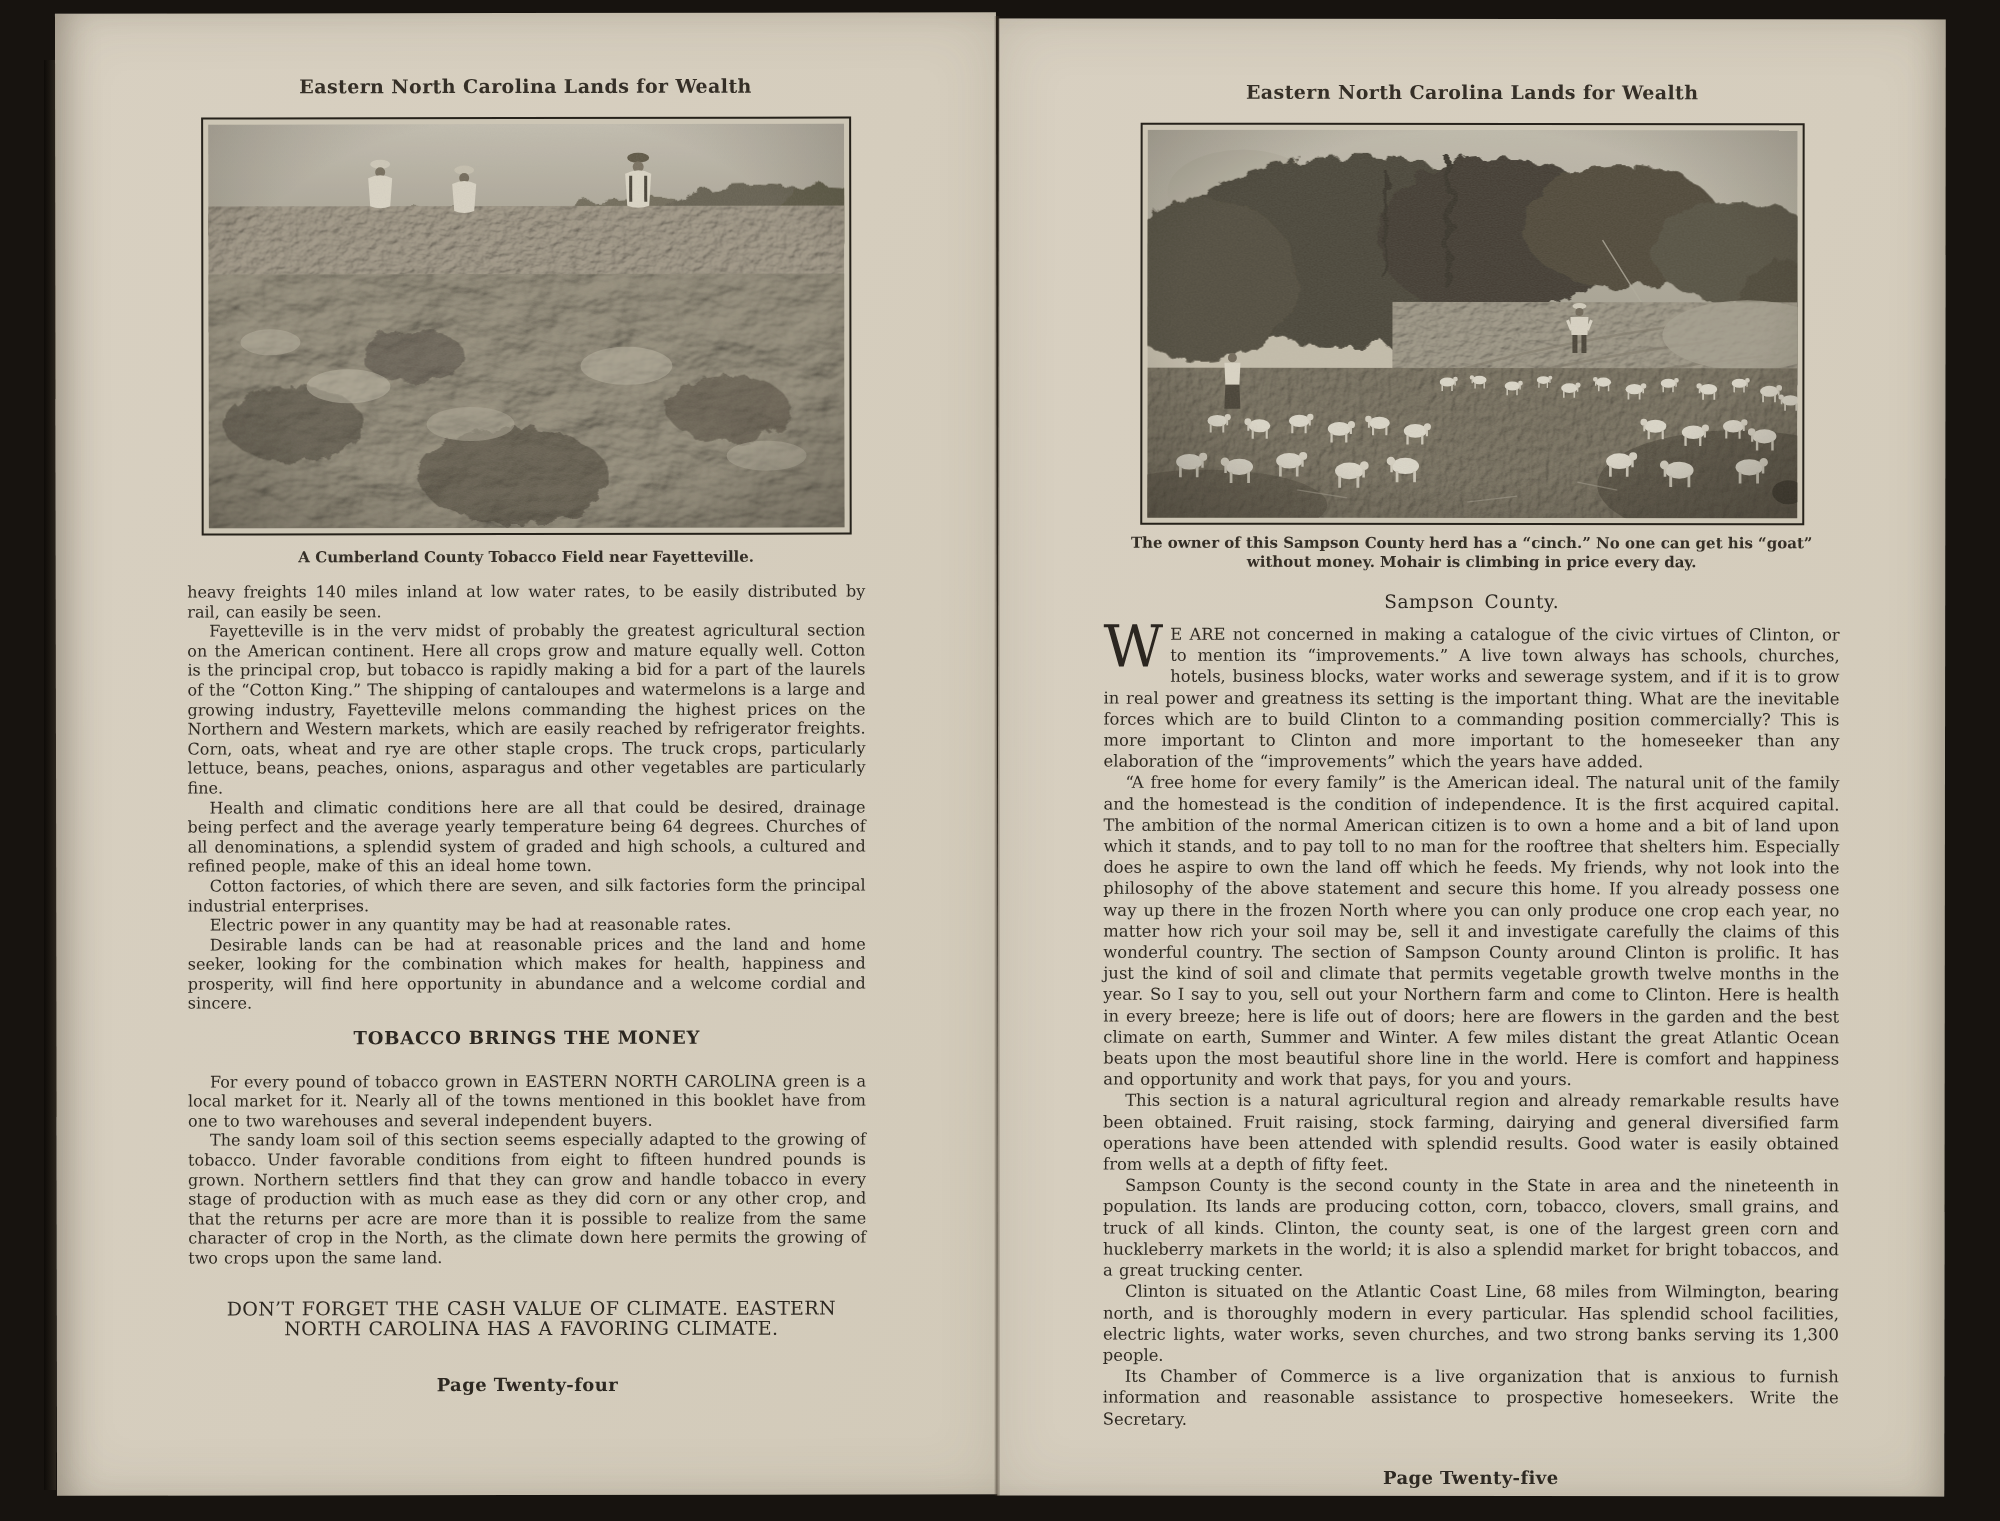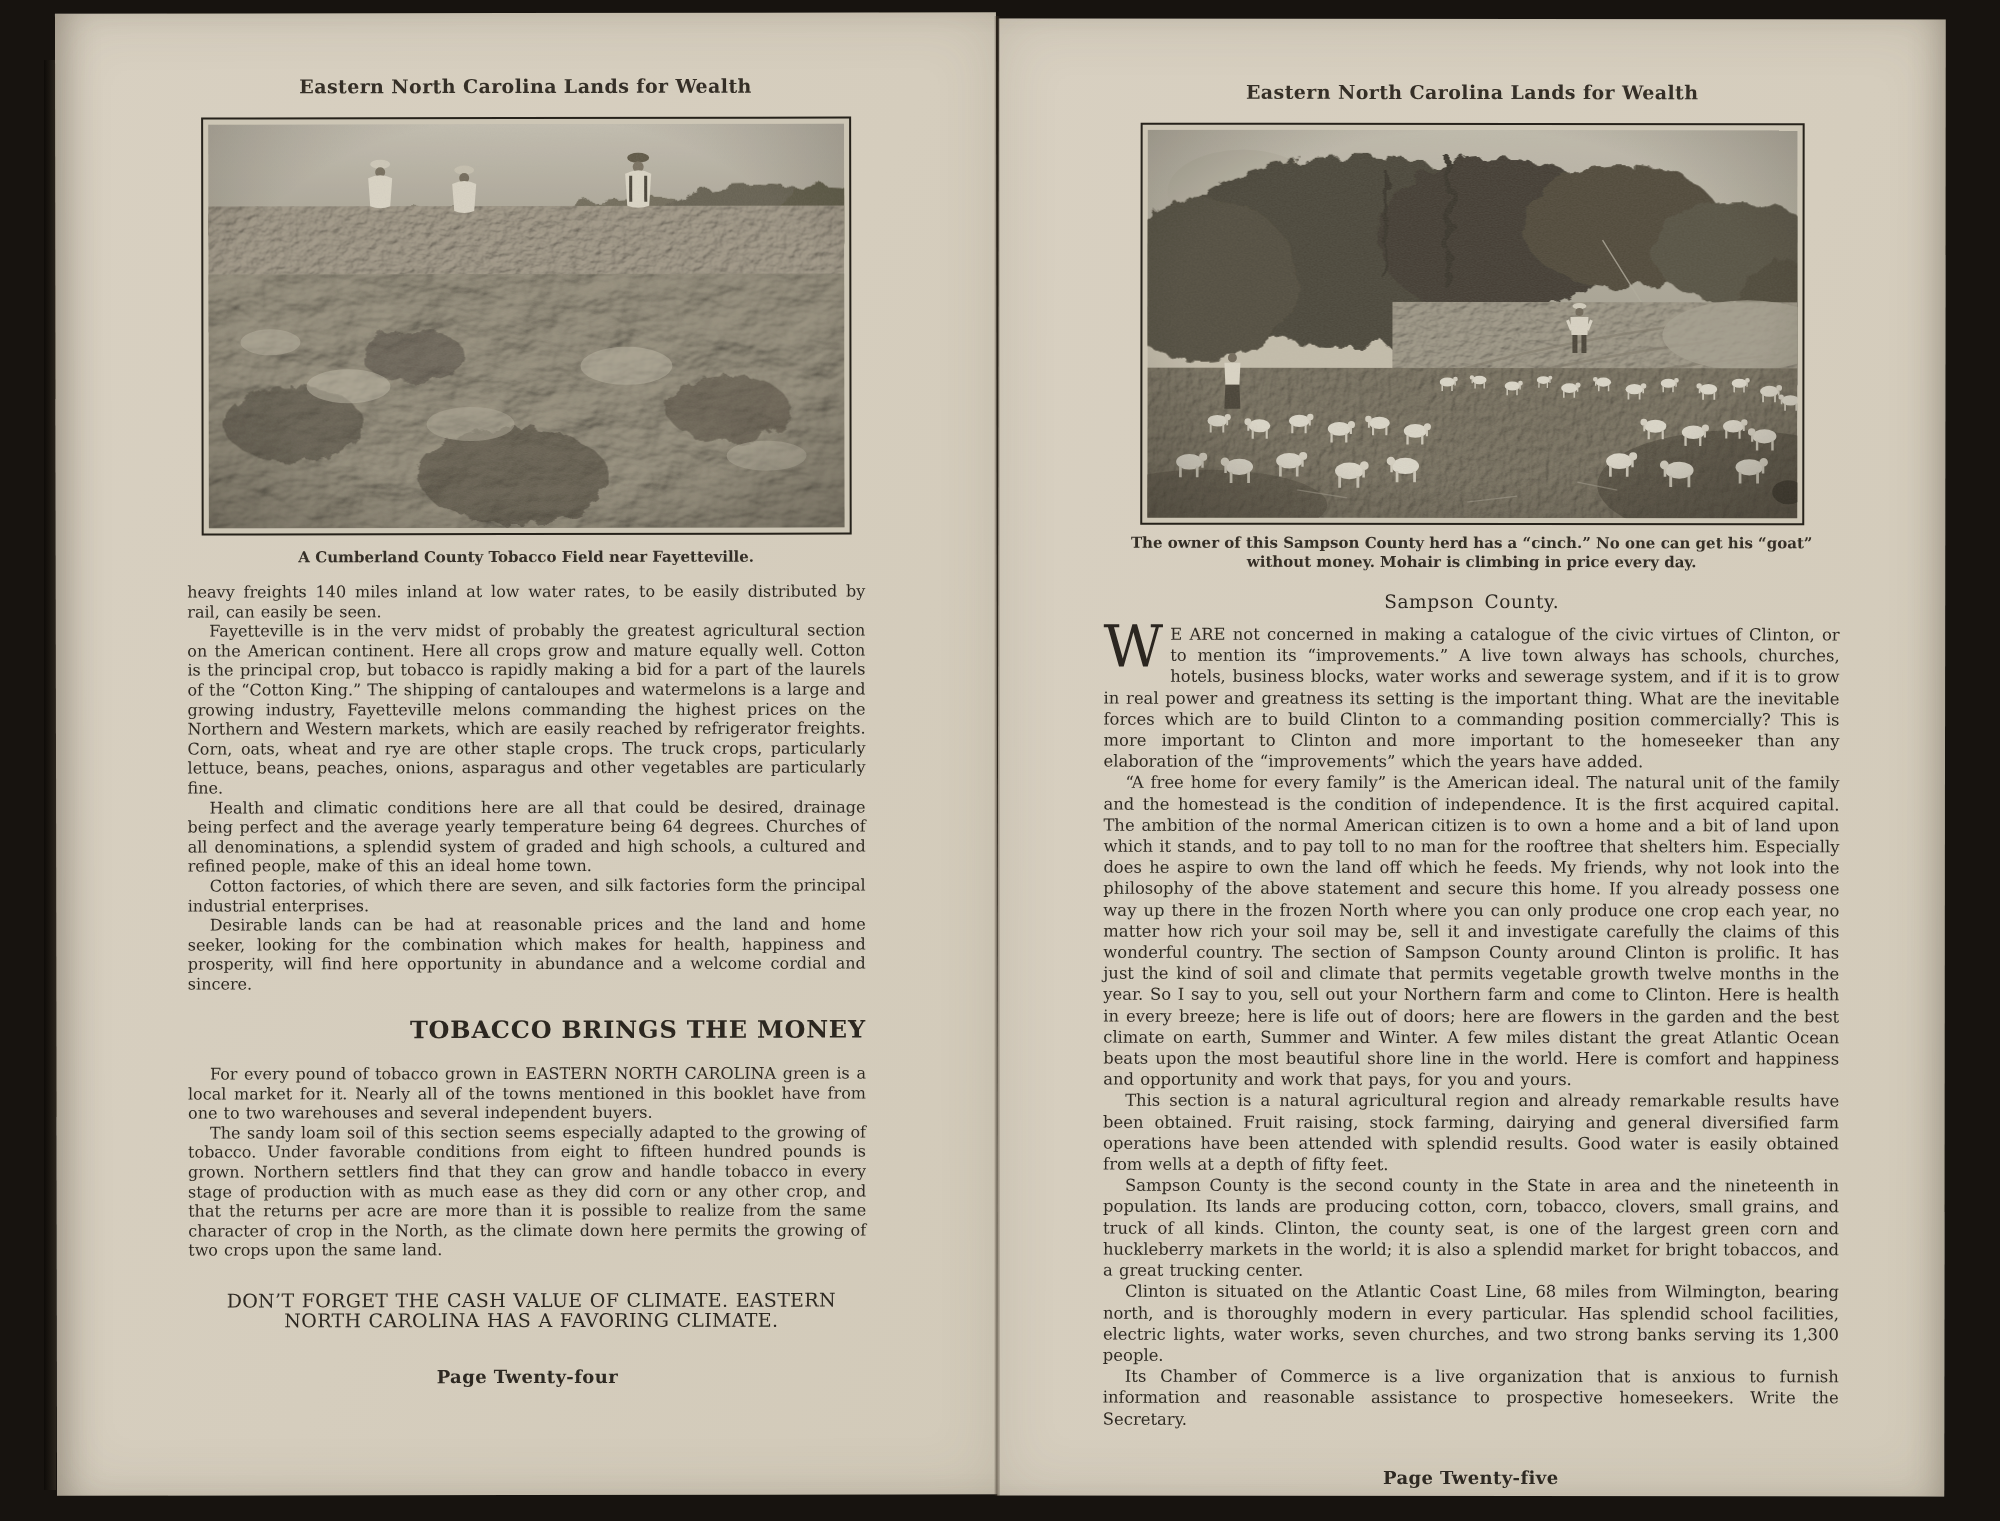--- a/index.html
+++ b/index.html
@@ -41,22 +41,22 @@
     text-align:center; font-weight:700; color:#352f27;
   }
   .caption-left  { font-size:15px; margin-top:13px; }
   .caption-right { font-size:15px; line-height:19px; margin:9px auto 0; width:712px; }
   .content { text-align:justify; }
   .content-left  { width:678px; margin:16px auto 0; font-size:16px;   line-height:19.6px; }
   .content-right { width:736px; margin:12px auto 0; font-size:16.4px; line-height:21.2px; }
   .para { word-spacing:1px; }
   .indent { text-indent:22px; }
   .section-heading {
-    text-align:right; font-weight:700; font-size:24px; letter-spacing:.8px; color:#2c2720;
-    margin:27px 0 24px;
+    text-align:center; font-weight:700; font-size:18px; letter-spacing:.8px; color:#2c2720;
+    margin:15px 0 24px;
   }
   .clinton-heading {
     text-align:center; font-weight:700; font-size:21px; letter-spacing:.5px; color:#2c2720;
     margin-top:17px;
   }
   .clinton-sub {
     text-align:center; font-weight:400; font-size:18.5px; letter-spacing:.6px; word-spacing:4px; color:#2c2720;
     margin-top:19px;
   }
   .closing {
@@ -155,20 +155,21 @@
     </svg>
   </div>
 
   <div class="caption caption-left">A Cumberland County Tobacco Field near Fayetteville.</div>
 
   <div class="content content-left">
     <p class="para">heavy freights 140 miles inland at low water rates, to be easily distributed by rail, can easily be seen.</p>
     <p class="para indent">Fayetteville is in the verv midst of probably the greatest agricultural section on the American continent.  Here all crops grow and mature equally well.  Cotton is the principal crop, but tobacco is rapidly making a bid for a part of the laurels of the “Cotton King.”  The shipping of cantaloupes and watermelons is a large and growing industry, Fayetteville melons commanding the highest prices on the Northern and Western markets, which are easily reached by refrigerator freights.  Corn, oats, wheat and rye are other staple crops.  The truck crops, particularly lettuce, beans, peaches, onions, asparagus and other vegetables are particularly fine.</p>
     <p class="para indent">Health and climatic conditions here are all that could be desired, drainage being perfect and the average yearly temperature being 64 degrees.  Churches of all denominations, a splendid system of graded and high schools, a cultured and refined people, make of this an ideal home town.</p>
     <p class="para indent">Cotton factories, of which there are seven, and silk factories form the principal industrial enterprises.</p>
+    <p class="para indent">Electric power in any quantity may be had at reasonable rates.</p>
     <p class="para indent">Desirable lands can be had at reasonable prices and the land and home seeker, looking for the combination which makes for health, happiness and prosperity, will find here opportunity in abundance and a welcome cordial and sincere.</p>
 
     <div class="section-heading">TOBACCO BRINGS THE MONEY</div>
 
     <p class="para indent">For every pound of tobacco grown in EASTERN NORTH CAROLINA green is a local market for it.  Nearly all of the towns mentioned in this booklet have from one to two warehouses and several independent buyers.</p>
     <p class="para indent">The sandy loam soil of this section seems especially adapted to the growing of tobacco.  Under favorable conditions from eight to fifteen hundred pounds is grown.  Northern settlers find that they can grow and handle tobacco in every stage of production with as much ease as they did corn or any other crop, and that the returns per acre are more than it is possible to realize from the same character of crop in the North, as the climate down here permits the growing of two crops upon the same land.</p>
 
     <p class="para closing">DON’T FORGET THE CASH VALUE OF CLIMATE.   EASTERN NORTH CAROLINA HAS A FAVORING CLIMATE.</p>
     <div class="page-number">Page Twenty-four</div>
   </div>

